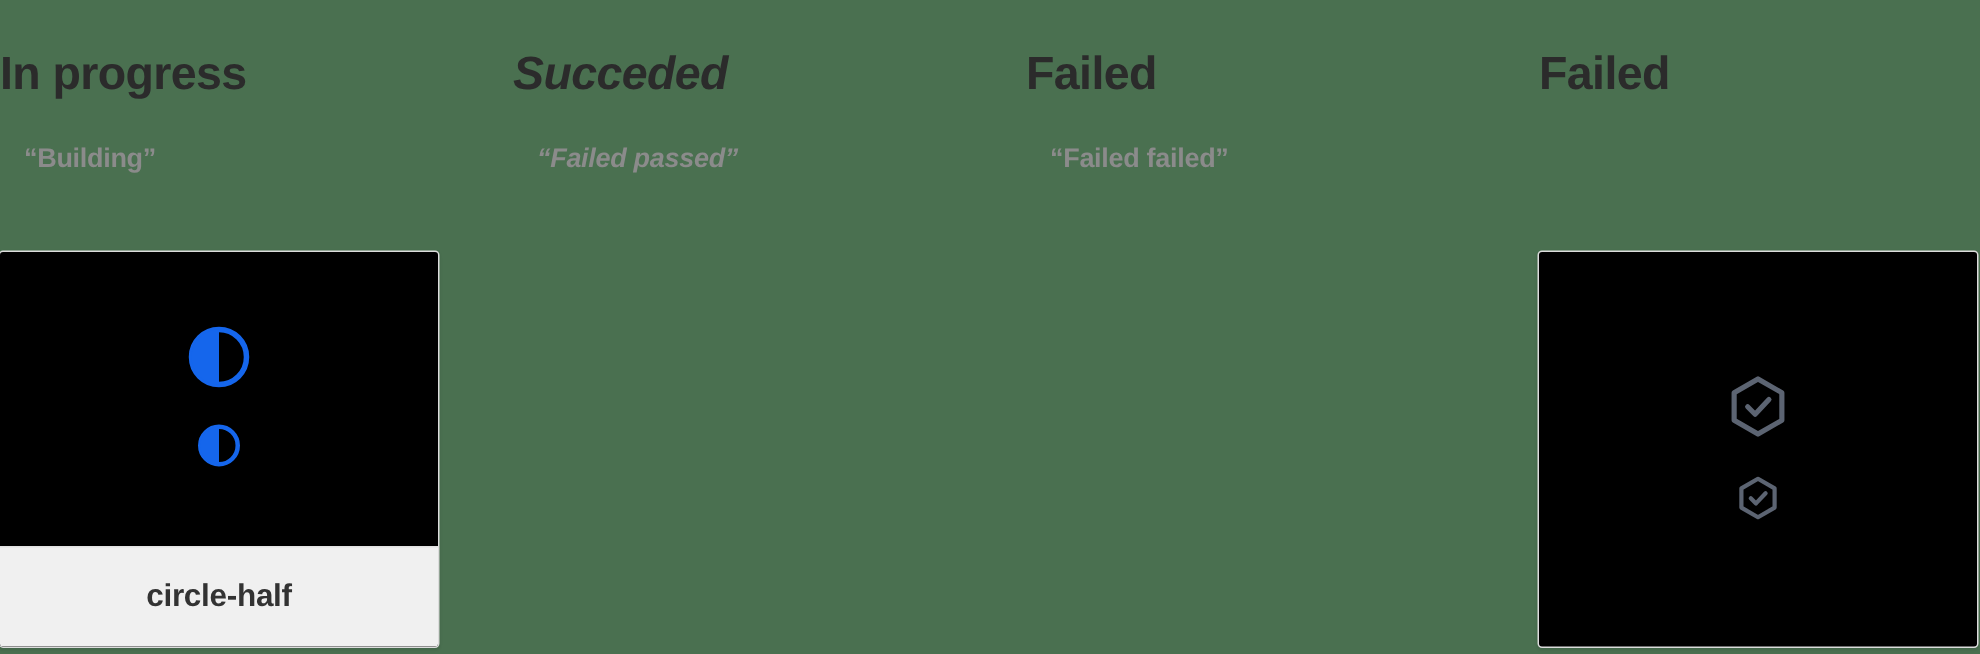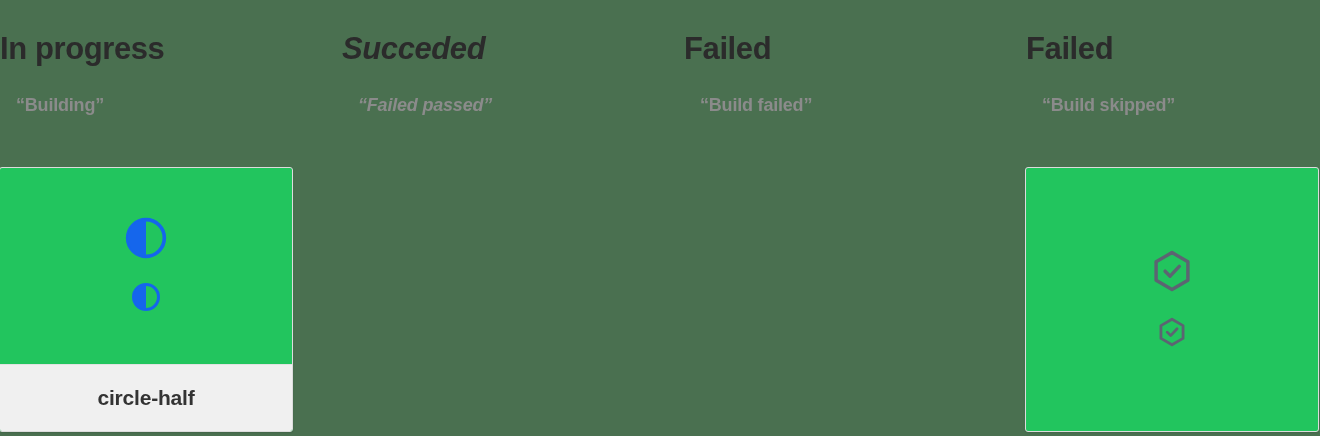--- a/index.html
+++ b/index.html
@@ -61,21 +61,21 @@
     padding-top: 16px;
     white-space: nowrap;
   }
 
   .card {
     position: absolute;
     top: 167px;
     left: 0;
     width: 294px;
     height: 265px;
-    background: #22c55e;
+    background: #000000;
     border: 1px solid #dcdcdc;
     border-radius: 3px;
     box-sizing: border-box;
     box-shadow: 0 1px 2px rgba(0,0,0,0.10);
     overflow: hidden;
     display: flex;
     flex-direction: column;
   }
   .card-body {
     flex: 1 1 auto;
@@ -139,28 +139,27 @@
   <div class="column col-1">
     <div class="heading-block">
       <div class="status-title">Succeded</div>
       <div class="status-sub">“Failed passed”</div>
     </div>
   </div>
 
   <div class="column col-2">
     <div class="heading-block">
       <div class="status-title">Failed</div>
-      <div class="status-sub">“Build failed”</div>
+      <div class="status-sub">“Failed failed”</div>
     </div>
   </div>
 
   <div class="column col-3">
     <div class="heading-block">
       <div class="status-title">Failed</div>
-      <div class="status-sub">“Build skipped”</div>
     </div>
     <div class="card">
       <div class="card-body">
         <span class="icon-large">
           <svg width="46" height="46" viewBox="0 0 24 24">
             <path d="M12 2.4 L20.3 7.2 L20.3 16.8 L12 21.6 L3.7 16.8 L3.7 7.2 Z" fill="none" stroke="#5c6472" stroke-width="1.8" stroke-linejoin="round"></path>
             <path d="M8.4 12.1 L11.0 14.7 L15.8 9.6" fill="none" stroke="#5c6472" stroke-width="1.8" stroke-linecap="round" stroke-linejoin="round"></path>
           </svg>
         </span>
         <span class="icon-small">

